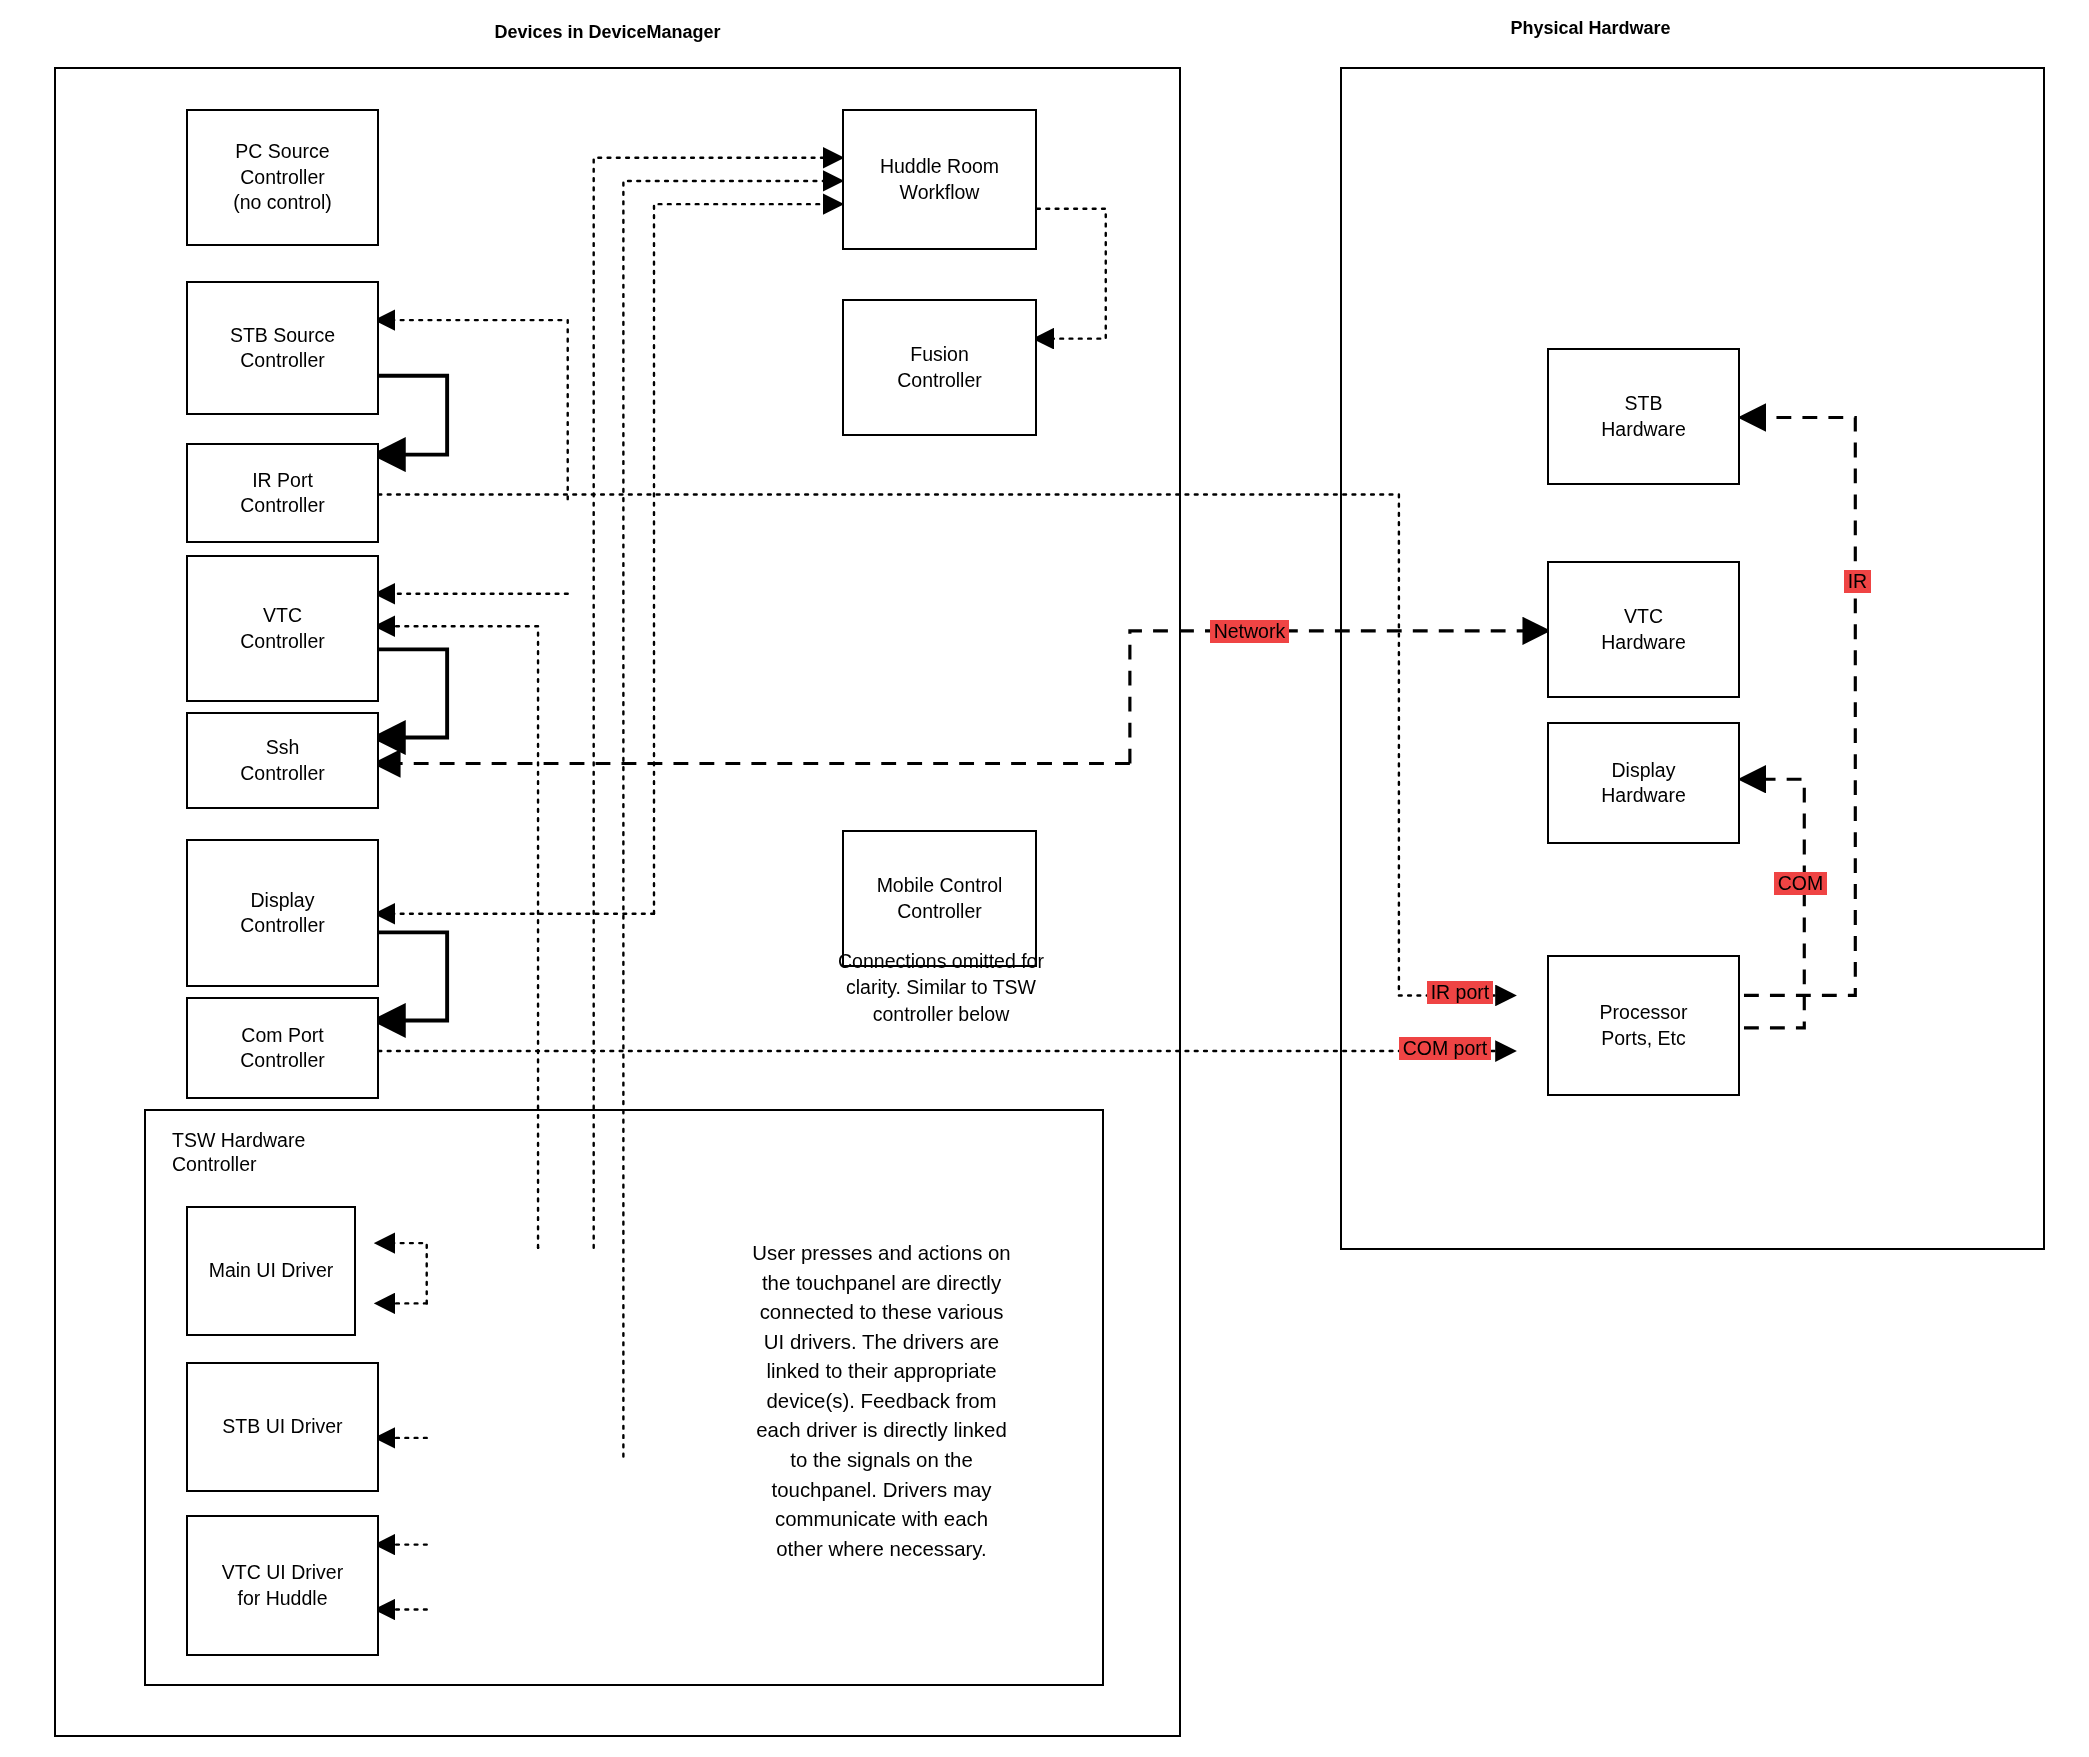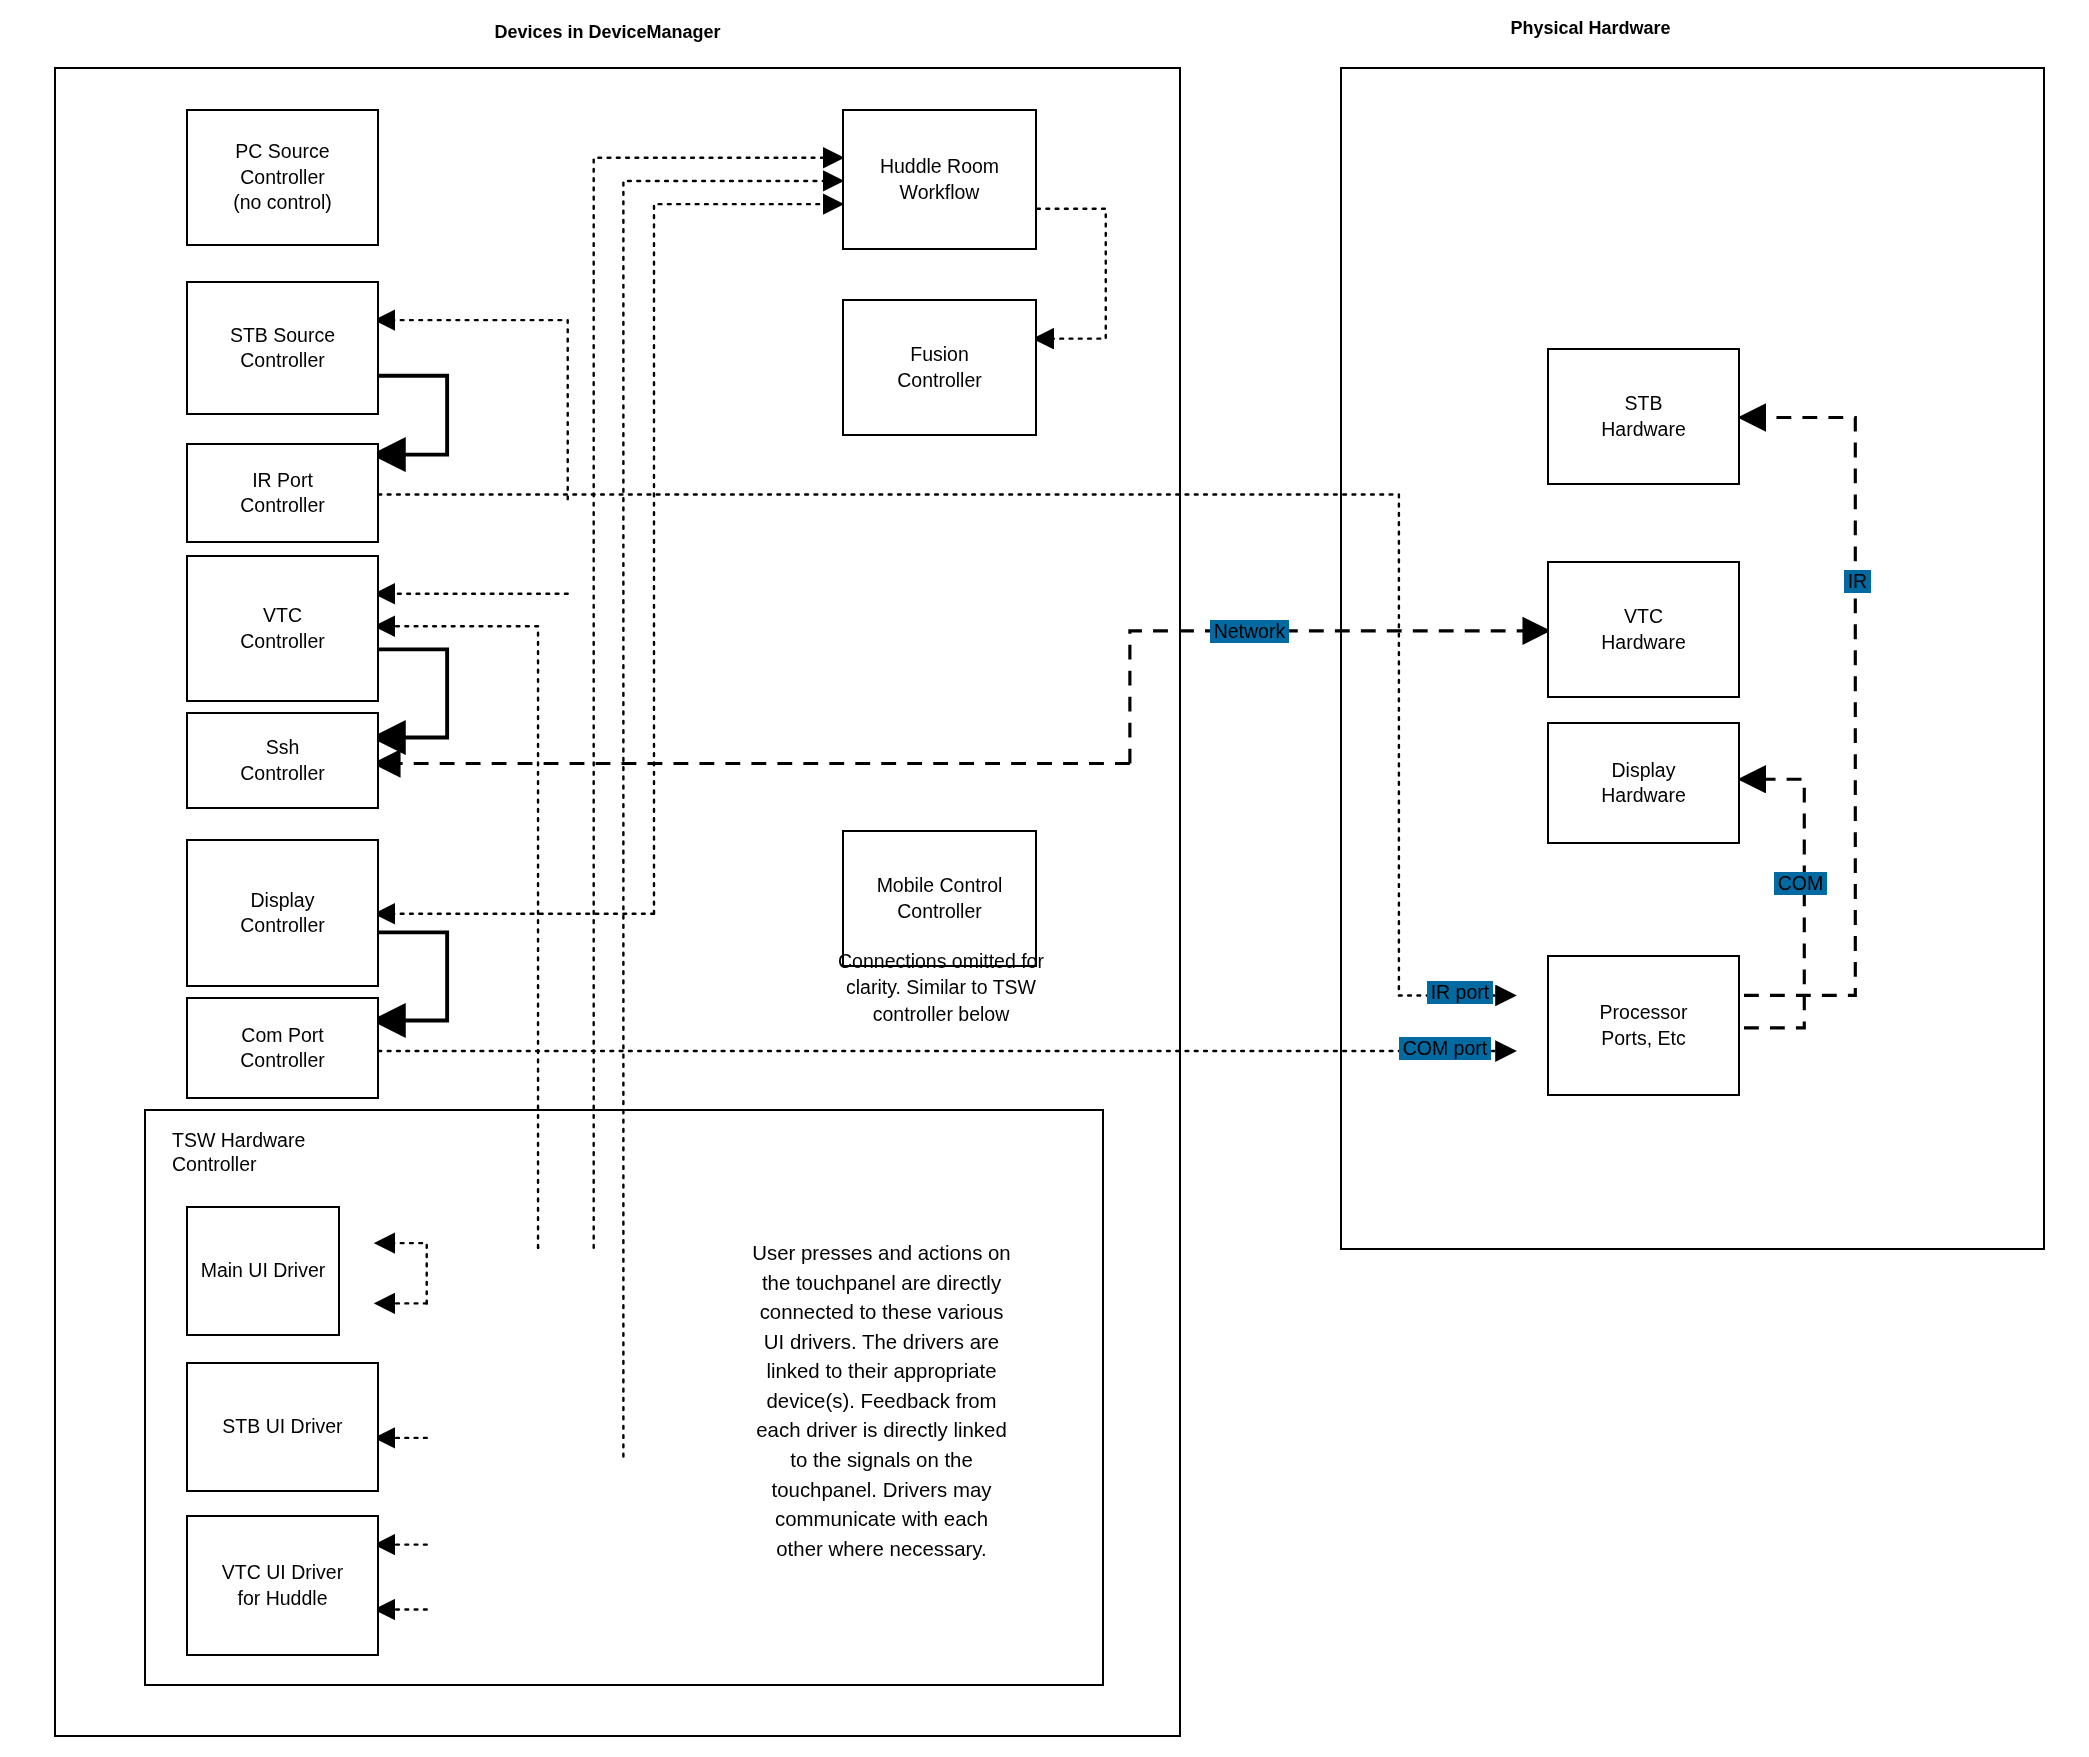--- a/index.html
+++ b/index.html
@@ -68,21 +68,21 @@
   .note-left {
     position: absolute;
     font-size: 20.4px;
     line-height: 1.45;
     text-align: center;
     white-space: pre-line;
   }
   .edge-label {
     position: absolute;
     font-size: 19.5px;
-    background: #0369a1;
+    background: #ef4444;
     padding: 0 3.7px;
     white-space: nowrap;
   }
   svg.wires {
     position: absolute;
     left: 0;
     top: 0;
     width: 2090px;
     height: 1758px;
     pointer-events: none;
@@ -201,21 +201,21 @@
 Controller</div>
 
   <div class="note" style="left:802px; top:948px; width:278px;">Connections omitted for
 clarity. Similar to TSW
 controller below</div>
 
   <div class="subpanel" style="left:144px; top:1109px; width:960px; height:577px;"></div>
   <div class="subpanel-label" style="left:172px; top:1128px; width:278px;">TSW Hardware
 Controller</div>
 
-  <div class="box" style="left:186px; top:1206px; width:154px; height:130px;">Main UI Driver</div>
+  <div class="box" style="left:186px; top:1206px; width:170px; height:130px;">Main UI Driver</div>
   <div class="box" style="left:186px; top:1362px; width:193px; height:130px;">STB UI Driver</div>
   <div class="box" style="left:186px; top:1515px; width:193px; height:141px;">VTC UI Driver
 for Huddle</div>
 
   <div class="note-left" style="left:710px; top:1239px; width:343px;">User presses and actions on
 the touchpanel are directly
 connected to these various
 UI drivers.  The drivers are
 linked to their appropriate
 device(s). Feedback from

